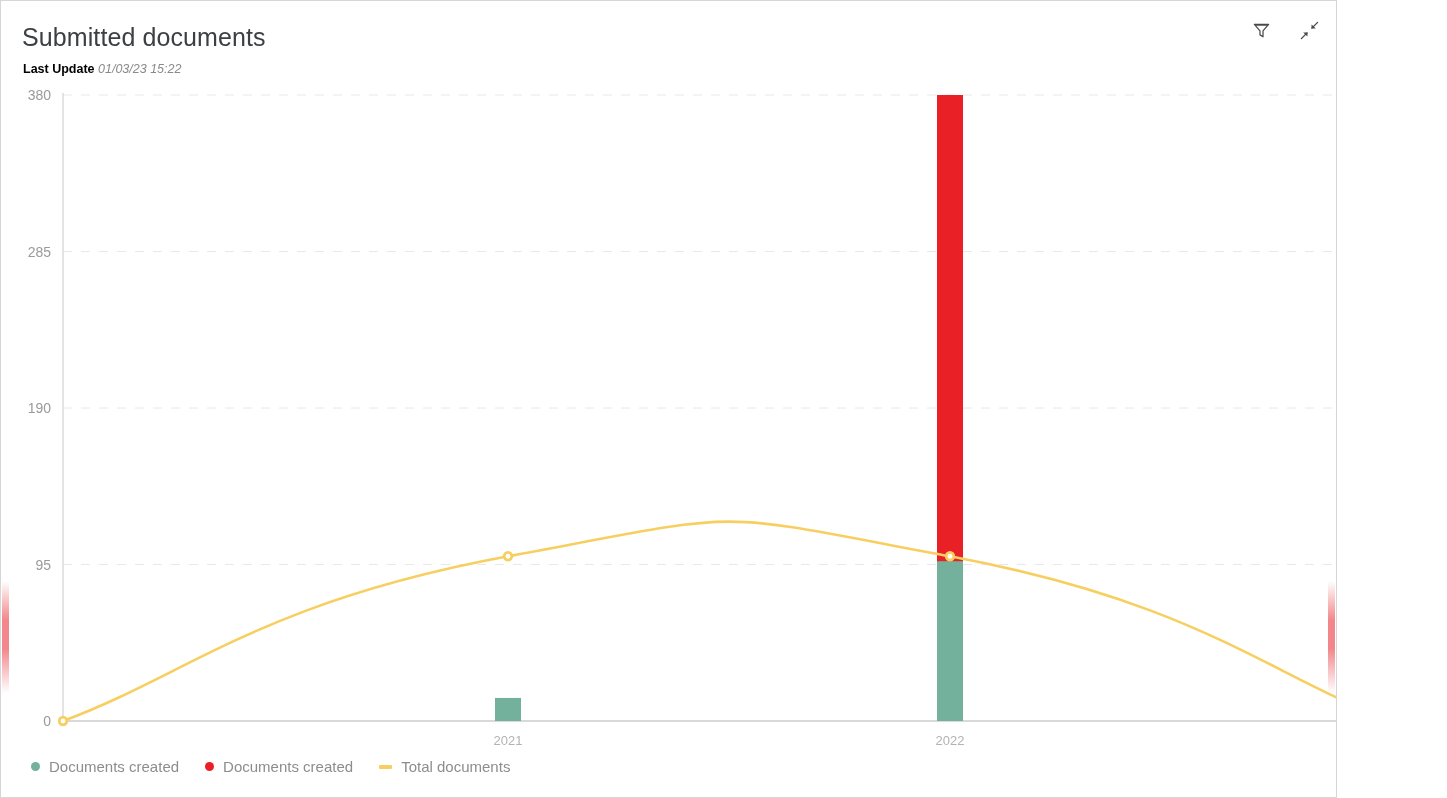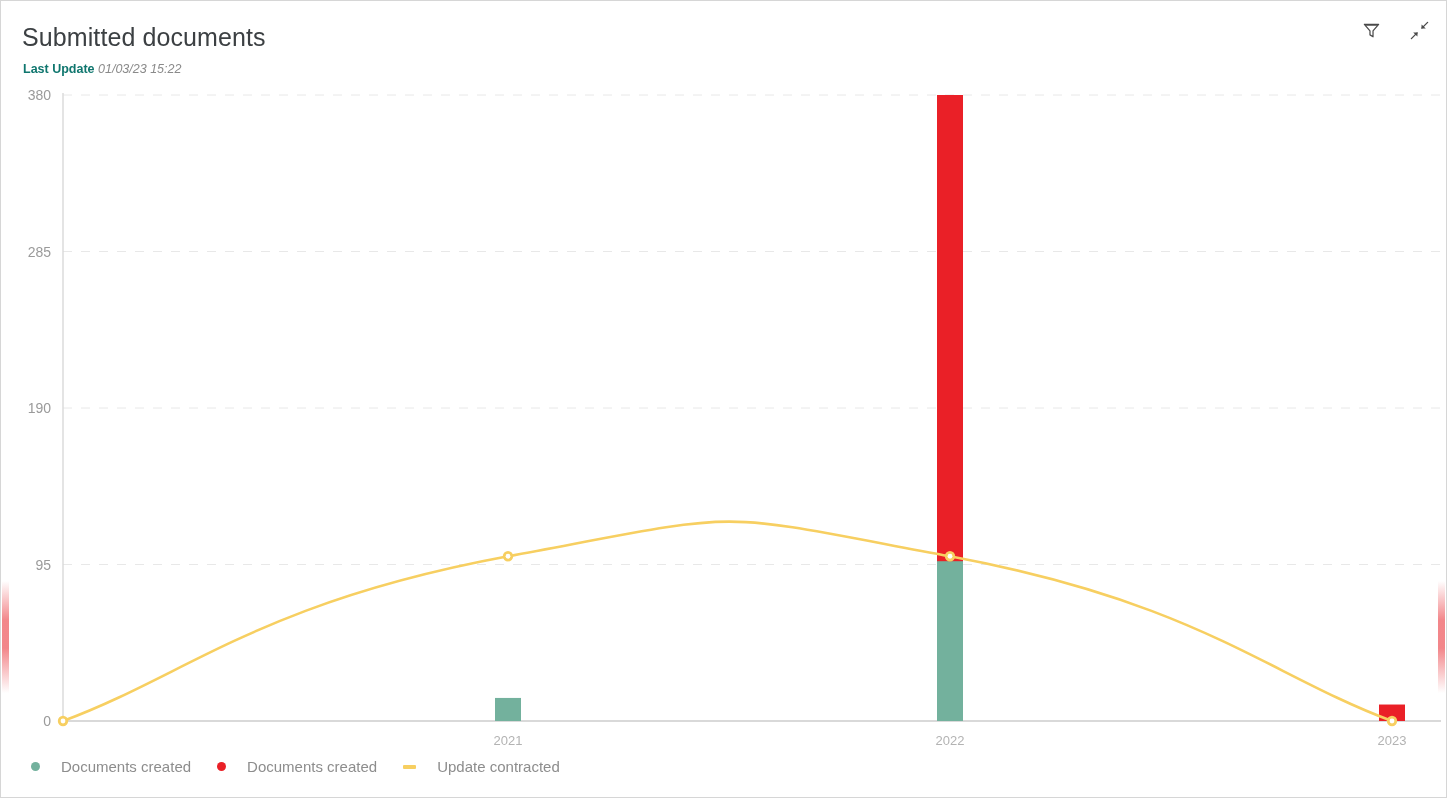--- a/index.html
+++ b/index.html
@@ -7,21 +7,21 @@
     padding: 0;
     background: #ffffff;
   }
   body {
     font-family: "Liberation Sans", "DejaVu Sans", sans-serif;
     -webkit-font-smoothing: antialiased;
   }
 
   #widget {
     position: relative;
-    width: 1447px;
+    width: 1337px;
     height: 798px;
     box-sizing: border-box;
     background: #ffffff;
     border: 1px solid #d6d6d6;
     overflow: hidden;
   }
 
   
   .edge-sliver {
     position: absolute;
@@ -66,21 +66,21 @@
   .subtitle {
     position: absolute;
     left: 22px;
     top: 61px;
     font-size: 12.5px;
     color: #8a8a8a;
     white-space: nowrap;
   }
   .subtitle .lbl {
     font-weight: bold;
-    color: #0f766e;
+    color: #000000;
   }
   .subtitle .val {
     font-weight: normal;
     color: #8a8a8a;
     font-style: italic;
   }
 
   .hdr-actions {
     position: absolute;
     right: 14px;
@@ -130,21 +130,21 @@
     position: absolute;
     left: 30px;
     bottom: 22px;
     display: flex;
     align-items: center;
     gap: 26px;
   }
   .legend-item {
     display: flex;
     align-items: center;
-    gap: 21px;
+    gap: 9px;
     cursor: pointer;
   }
   .legend-marker-dot {
     width: 9px;
     height: 9px;
     border-radius: 50%;
     display: inline-block;
   }
   .legend-marker-dash {
     width: 13px;
@@ -230,17 +230,17 @@
       <div class="legend-item">
         <span class="legend-marker-dot" style="background: rgb(115, 177, 157);"></span>
         <span class="legend-label">Documents created</span>
       </div>
       <div class="legend-item">
         <span class="legend-marker-dot" style="background: rgb(234, 32, 39);"></span>
         <span class="legend-label">Documents created</span>
       </div>
       <div class="legend-item">
         <span class="legend-marker-dash" style="background: rgb(247, 207, 97);"></span>
-        <span class="legend-label">Update contracted</span>
+        <span class="legend-label">Total documents</span>
       </div>
     </div>
 
 </div>
 
 </body></html>

